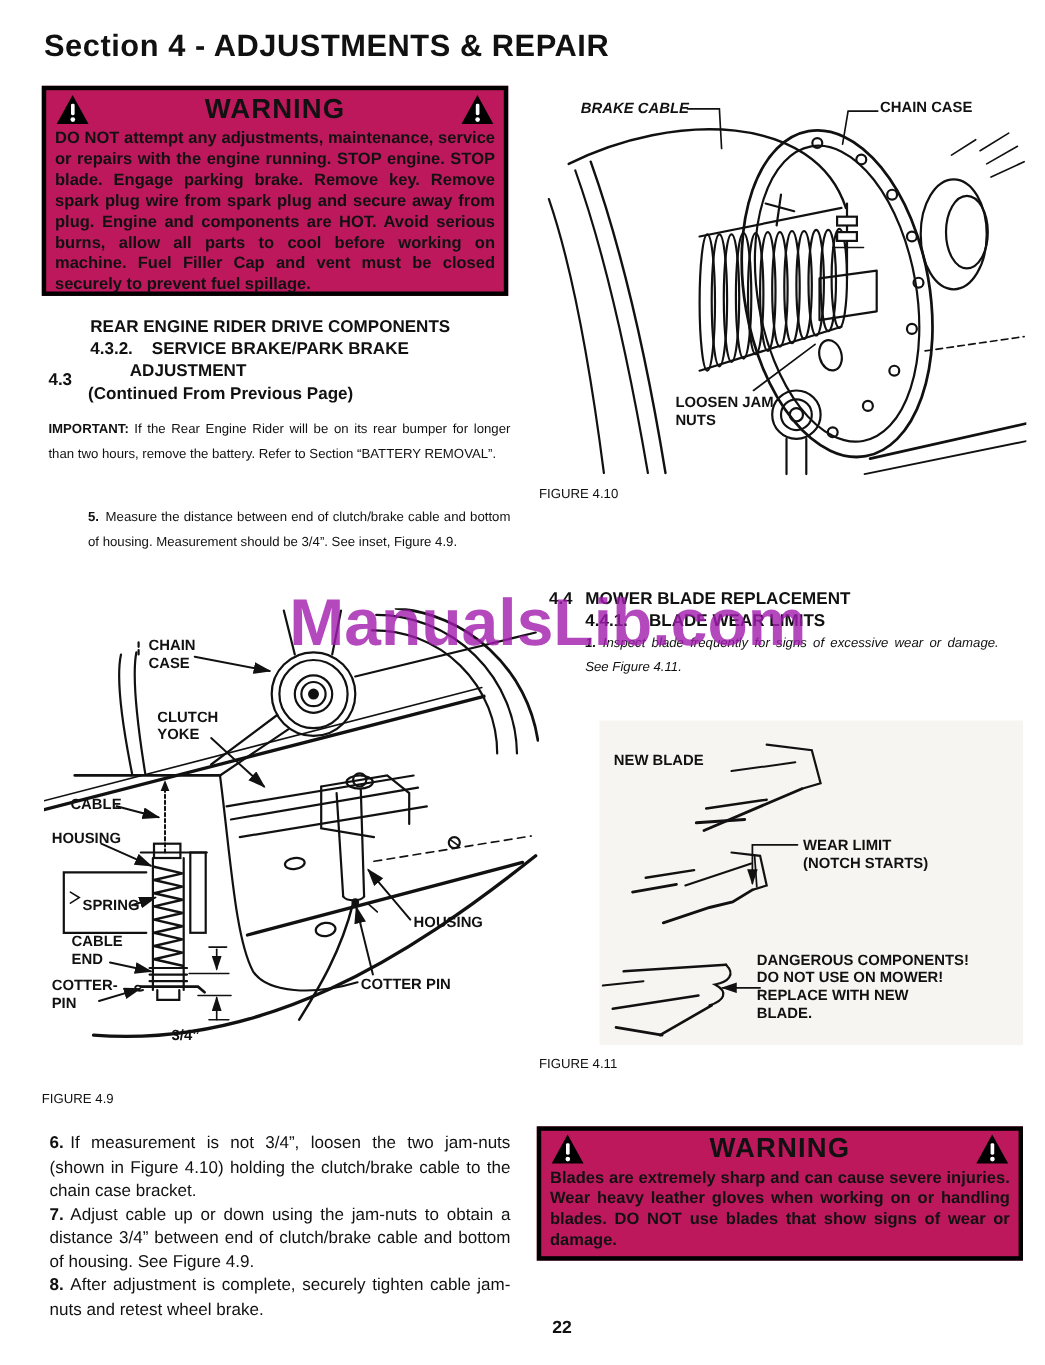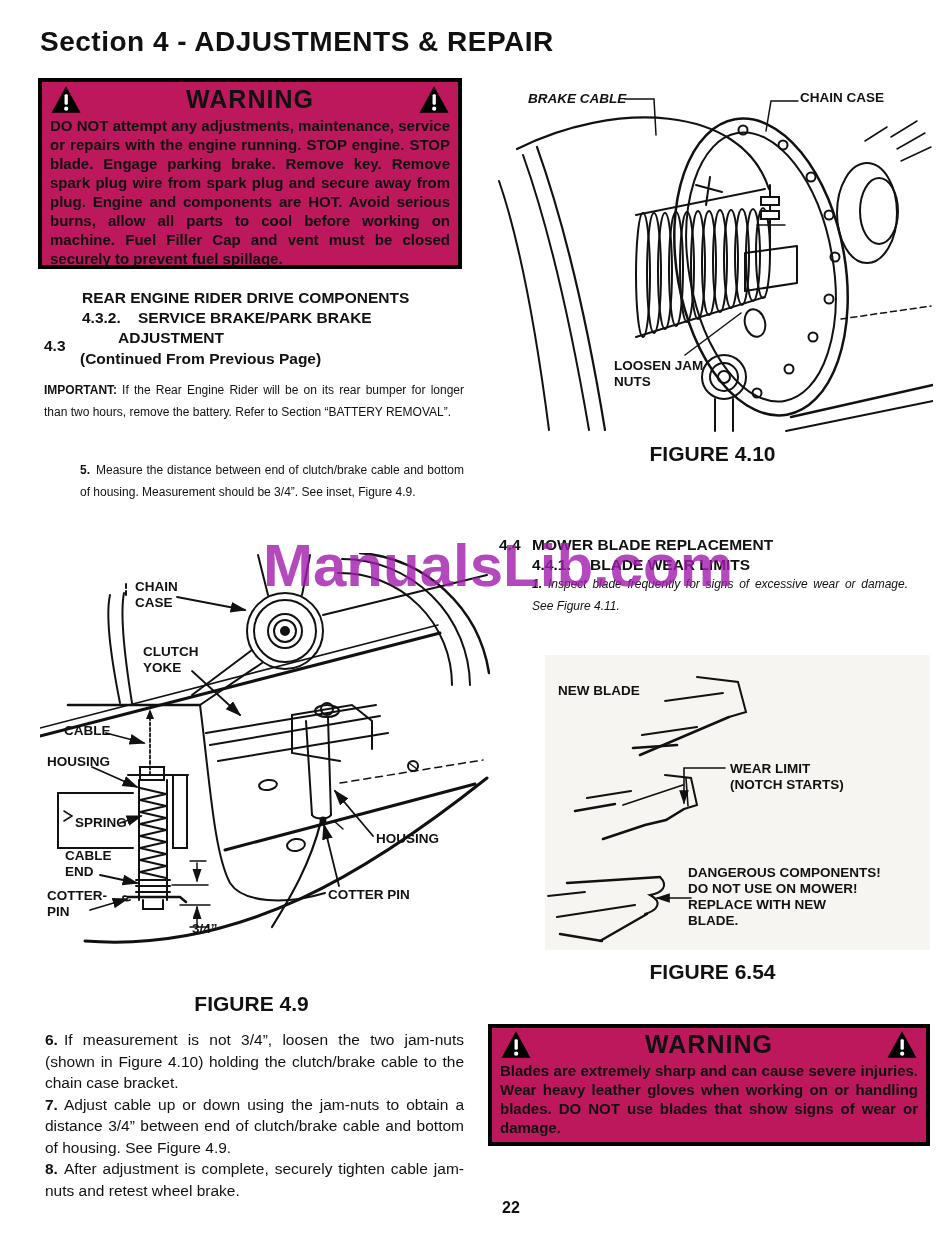--- a/index.html
+++ b/index.html
@@ -8,21 +8,21 @@
   .abs{position:absolute;}
   .page-title{font-weight:bold;font-size:28px;letter-spacing:.5px;white-space:nowrap;}
   .warnbox{border:4px solid #000;background:#be185d;box-sizing:border-box;}
   .warn-head{display:flex;align-items:center;justify-content:space-between;padding:3px 8px 0;}
   .warn-title{font-weight:bold;font-size:25px;letter-spacing:1px;flex:1;text-align:center;}
   .warn-body{font-weight:bold;font-size:15px;line-height:19px;text-align:justify;padding:2px 8px;}
   .warn-tri{width:32px;height:29px;flex:0 0 auto;}
   .heading{font-weight:bold;font-size:15.5px;white-space:nowrap;}
   .body-text{font-size:12px;line-height:22px;text-align:justify;}
   .lead{font-weight:bold;margin-right:5px;}
-  .caption{font-weight:bold;font-size:21px;text-align:center;}
+  .caption{font-weight:normal;font-size:12px;text-align:left;}
   .fig{position:absolute;}
   .fig svg{position:absolute;left:0;top:0;}
   .fig-label{position:absolute;font-weight:bold;font-size:13.5px;line-height:16px;white-space:pre-line;}
   .steps p{margin:0;font-size:15.5px;line-height:21.5px;text-align:justify;}
   .stepnum{font-weight:bold;margin-right:6px;}
   .watermark{font-weight:bold;font-size:60px;color:#a21caf;opacity:.8;z-index:40;white-space:nowrap;}
   .pagenum{font-weight:bold;font-size:16px;text-align:center;}
 </style>
 </head>
 <body>
@@ -156,21 +156,21 @@
 CASE</div>
     <div class="fig-label" style="left:103px;top:91px;">CLUTCH
 YOKE</div>
     <div class="fig-label" style="left:24px;top:170px;">CABLE</div>
     <div class="fig-label" style="left:7px;top:201px;">HOUSING</div>
     <div class="fig-label" style="left:35px;top:262px;">SPRING</div>
     <div class="fig-label" style="left:25px;top:295px;">CABLE
 END</div>
     <div class="fig-label" style="left:7px;top:335px;">COTTER-
 PIN</div>
-    <div class="fig-label" style="left:116px;top:368px;margin-left:36px;">3/4”</div>
+    <div class="fig-label" style="left:116px;top:380px;">3/4”</div>
     <div class="fig-label" style="left:336px;top:278px;">HOUSING</div>
     <div class="fig-label" style="left:288px;top:334px;text-align:right;">COTTER PIN</div>
   </div>
 
   <div class="abs caption" style="left:38px;top:992px;width:427px;">FIGURE 4.9</div>
 
   <div class="abs steps" style="left:45px;top:1029px;width:419px;">
     <p><span class="stepnum">6.</span><span>If measurement is not 3/4”, loosen the two jam-nuts (shown in Figure 4.10) holding the clutch/brake cable to the chain case bracket.</span></p>
     <p><span class="stepnum">7.</span><span>Adjust cable up or down using the jam-nuts to obtain a distance 3/4” between end of clutch/brake cable and bottom of housing.  See Figure 4.9.</span></p>
     <p><span class="stepnum">8.</span><span>After adjustment is complete, securely tighten cable jam-nuts and retest wheel brake.</span></p>
@@ -290,21 +290,21 @@
     </svg>
     <div class="fig-label" style="left:13px;top:28px;">NEW BLADE</div>
     <div class="fig-label" style="left:185px;top:106px;">WEAR LIMIT
 (NOTCH STARTS)</div>
     <div class="fig-label" style="left:143px;top:210px;">DANGEROUS COMPONENTS!
 DO NOT USE ON MOWER!
 REPLACE WITH NEW
 BLADE.</div>
   </div>
 
-  <div class="abs caption" style="left:490px;top:960px;width:445px;">FIGURE 6.54</div>
+  <div class="abs caption" style="left:490px;top:960px;width:445px;">FIGURE 4.11</div>
 
   <div class="abs warnbox" style="left:488px;top:1024px;width:442px;height:122px;">
     <div class="warn-head" style="padding-top:2px;">
       <svg class="warn-tri" viewBox="0 0 24 22">
           <path d="M12 1 L23 21 H1 Z" fill="#000"></path>
           <rect x="10.9" y="7" width="2.5" height="8" rx="1" fill="#fff"></rect>
           <circle cx="12.15" cy="18" r="1.6" fill="#fff"></circle>
         </svg>
       <span class="warn-title">WARNING</span>
       <svg class="warn-tri" viewBox="0 0 24 22">

